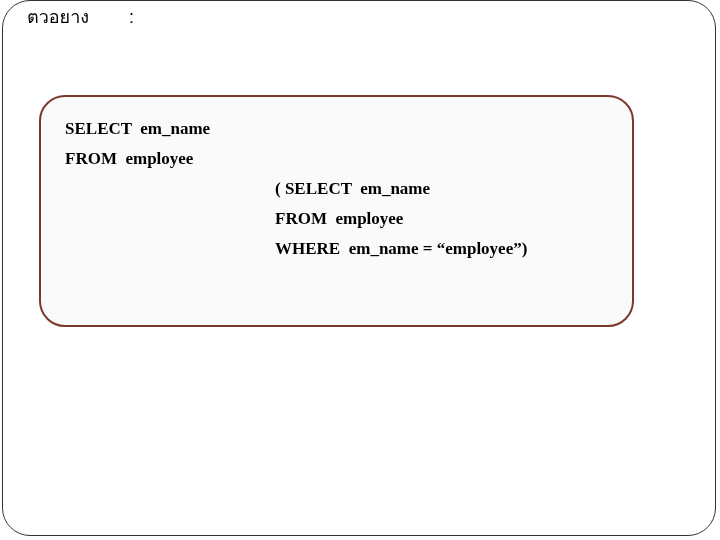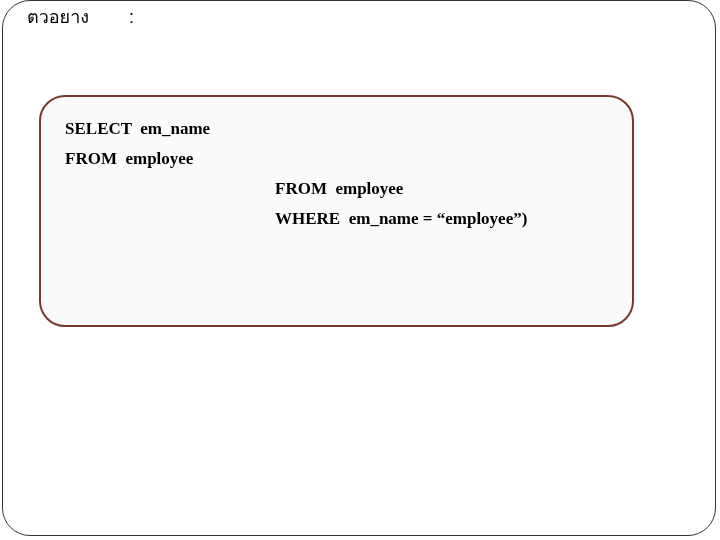--- a/index.html
+++ b/index.html
@@ -88,18 +88,19 @@
     <div class="header-line1">
       <span>ตวอยาง</span>
       <span>:</span>
     </div>
   </div>
 
   <div class="code-box">
     <div class="code-line">SELECT  em_name</div>
     <div class="code-line">FROM  employee</div>
     <div class="sub-block">
+      <div class="code-line">( SELECT  em_name</div>
       <div class="code-line">FROM  employee</div>
       <div class="code-line">WHERE  em_name = “employee”)</div>
     </div>
   </div>
 
 </div>
 
 </body></html>

